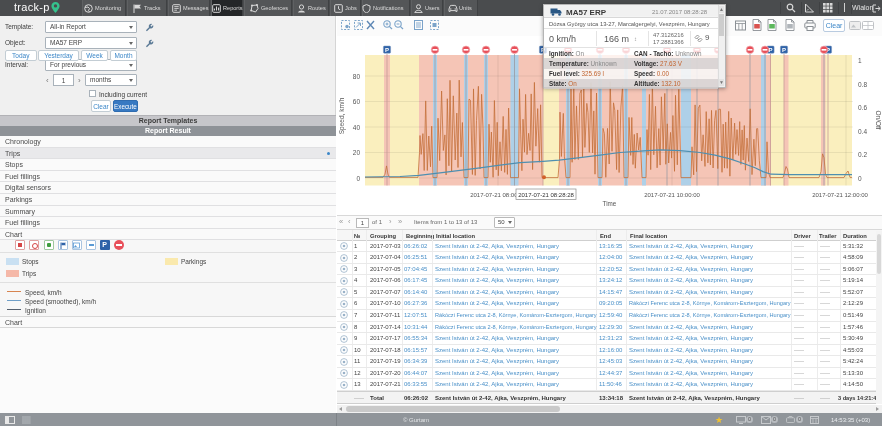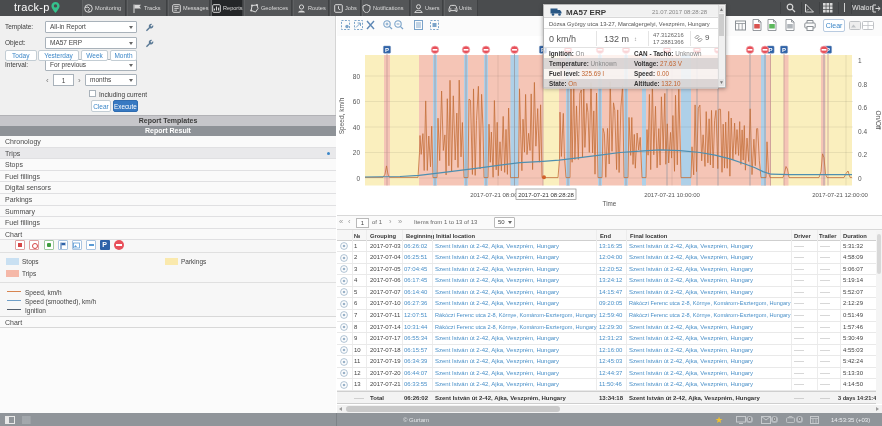--- a/index.html
+++ b/index.html
@@ -676,21 +676,21 @@
     <div style="position:absolute;left:22px;top:2.5px;font-size:8px;font-weight:bold;color:#3a3a3a">MA57 ERP</div>
     <div style="position:absolute;left:108px;top:4px;font-size:6px;color:#888">21.07.2017 08:28:28</div>
     <div style="position:absolute;left:0;top:13px;width:174px;height:11px;background:rgba(255,255,255,0.88);border-bottom:1px solid #e2e2e2;box-sizing:border-box">
       <span style="position:absolute;left:5px;top:2.5px;font-size:5.8px;color:#555;white-space:nowrap">Dózsa György utca 13-27, Marcalgergelyi, Veszprém, Hungary</span>
     </div>
     <div style="position:absolute;left:0;top:24px;width:174px;height:19px;background:rgba(255,255,255,0.88);border-bottom:1px solid #e2e2e2;box-sizing:border-box"></div>
     <div style="position:absolute;left:52px;top:26px;width:1px;height:15px;background:#e4e4e4"></div>
     <div style="position:absolute;left:104px;top:26px;width:1px;height:15px;background:#e4e4e4"></div>
     <div style="position:absolute;left:146px;top:26px;width:1px;height:15px;background:#e4e4e4"></div>
     <div style="position:absolute;left:5px;top:29px;font-size:9px;color:#555">0 km/h</div>
-    <div style="position:absolute;left:60px;top:29px;font-size:9px;color:#555">132 m</div>
+    <div style="position:absolute;left:60px;top:29px;font-size:9px;color:#555">166 m</div>
     <div style="position:absolute;left:90px;top:31px;font-size:6px;color:#999">↕</div>
     <div style="position:absolute;left:109px;top:27px;font-size:5.8px;color:#666;line-height:7px">47.3126216<br>17.2881366</div>
     <svg width="9" height="9" viewBox="0 0 9 9" style="position:absolute;left:150px;top:29px">
       <path d="M1 3.5 L3.5 1 L5 2.5 L2.5 5 Z M4 6.5 L6.5 4 L8 5.5 L5.5 8 Z M3.5 4.5 L5 6" fill="none" stroke="#8a8a8a" stroke-width="0.9"></path>
     </svg>
     <div style="position:absolute;left:161px;top:28px;font-size:8px;color:#555">9</div>
     <div style="position:absolute;left:0;top:43px;width:174px;height:10.3px;background:rgba(255,255,255,0.05)">
       <span style="position:absolute;left:5px;top:1.5px;font-size:6.3px;color:#333"><b>Ignition:</b><span style="color:#888"> On</span></span>
       <span style="position:absolute;left:90px;top:1.5px;font-size:6.3px;color:#333"><b>CAN - Tacho:</b><span style="color:#888"> Unknown</span></span>
     </div>

